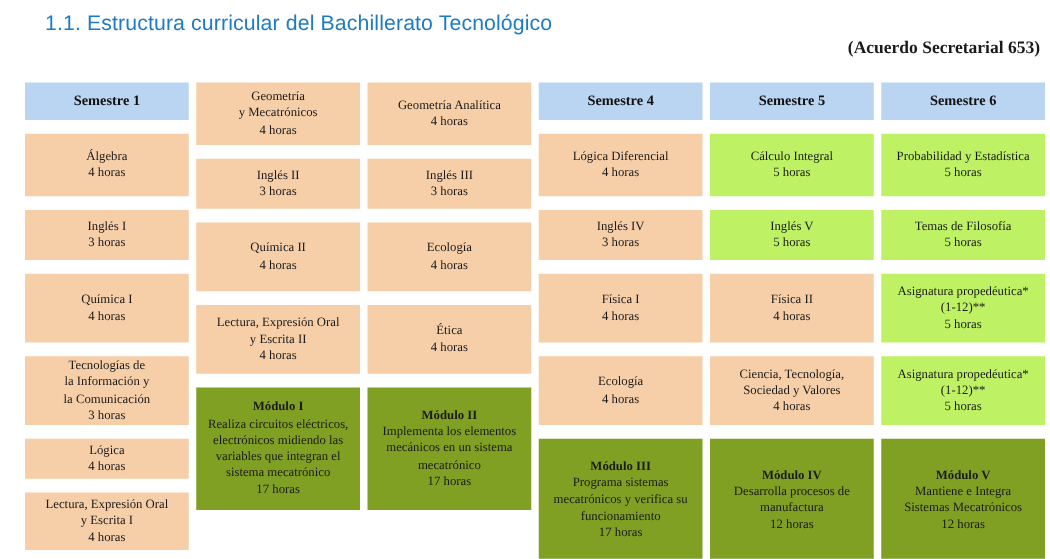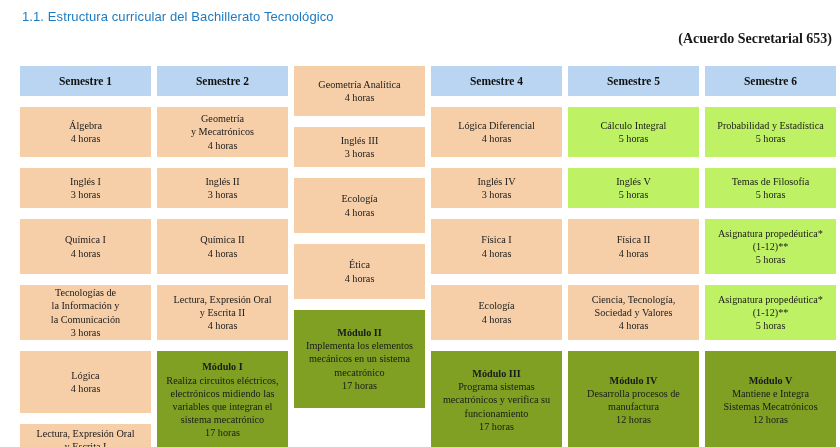--- a/index.html
+++ b/index.html
@@ -10,24 +10,24 @@
     width: 840px;
     height: 447px;
     background: #ffffff;
     font-family: "Liberation Serif", serif;
     overflow: hidden;
     position: relative;
   }
 
   #page-title {
     position: absolute;
-    left: 22px;
+    left: 36px;
     top: 9px;
     font-family: "Liberation Sans", sans-serif;
-    font-size: 13px;
+    font-size: 17px;
     font-weight: 400;
     color: #1F7BC1;
     letter-spacing: 0.1px;
     white-space: nowrap;
   }
 
   #acuerdo-note {
     position: absolute;
     right: 8px;
     top: 31px;
@@ -86,21 +86,21 @@
   .cell.green  { background: #7FA023; }
 
   
   .r1 { height: 50px; }
   .r2 { height: 40px; }
   .r3 { height: 55px; }
   .r4 { height: 55px; }
   .r5 { height: 98px; }
 
   
-  .r5a { height: 62px; }
+  .r5a { height: 32px; }
   .r5b { height: 46px; }
 
   .cell .title {
     font-weight: bold;
     display: block;
   }
   .cell .line { display: block; }
   .cell .hours { display: block; }
 </style>
 </head>
@@ -134,21 +134,20 @@
         <span class="line">Lógica</span>
         <span class="hours">4 horas</span>
       </div>
       <div class="cell peach r5b">
         <span class="line">Lectura, Expresión Oral</span>
         <span class="line">y Escrita I</span>
         <span class="hours">4 horas</span>
       </div>
     </div>
     <div class="column">
-      <div class="sem-header">Semestre 2</div>
       <div class="cell peach r1">
         <span class="line">Geometría</span>
         <span class="line">y Mecatrónicos</span>
         <span class="hours">4 horas</span>
       </div>
       <div class="cell peach r2">
         <span class="line">Inglés II</span>
         <span class="hours">3 horas</span>
       </div>
       <div class="cell peach r3">

